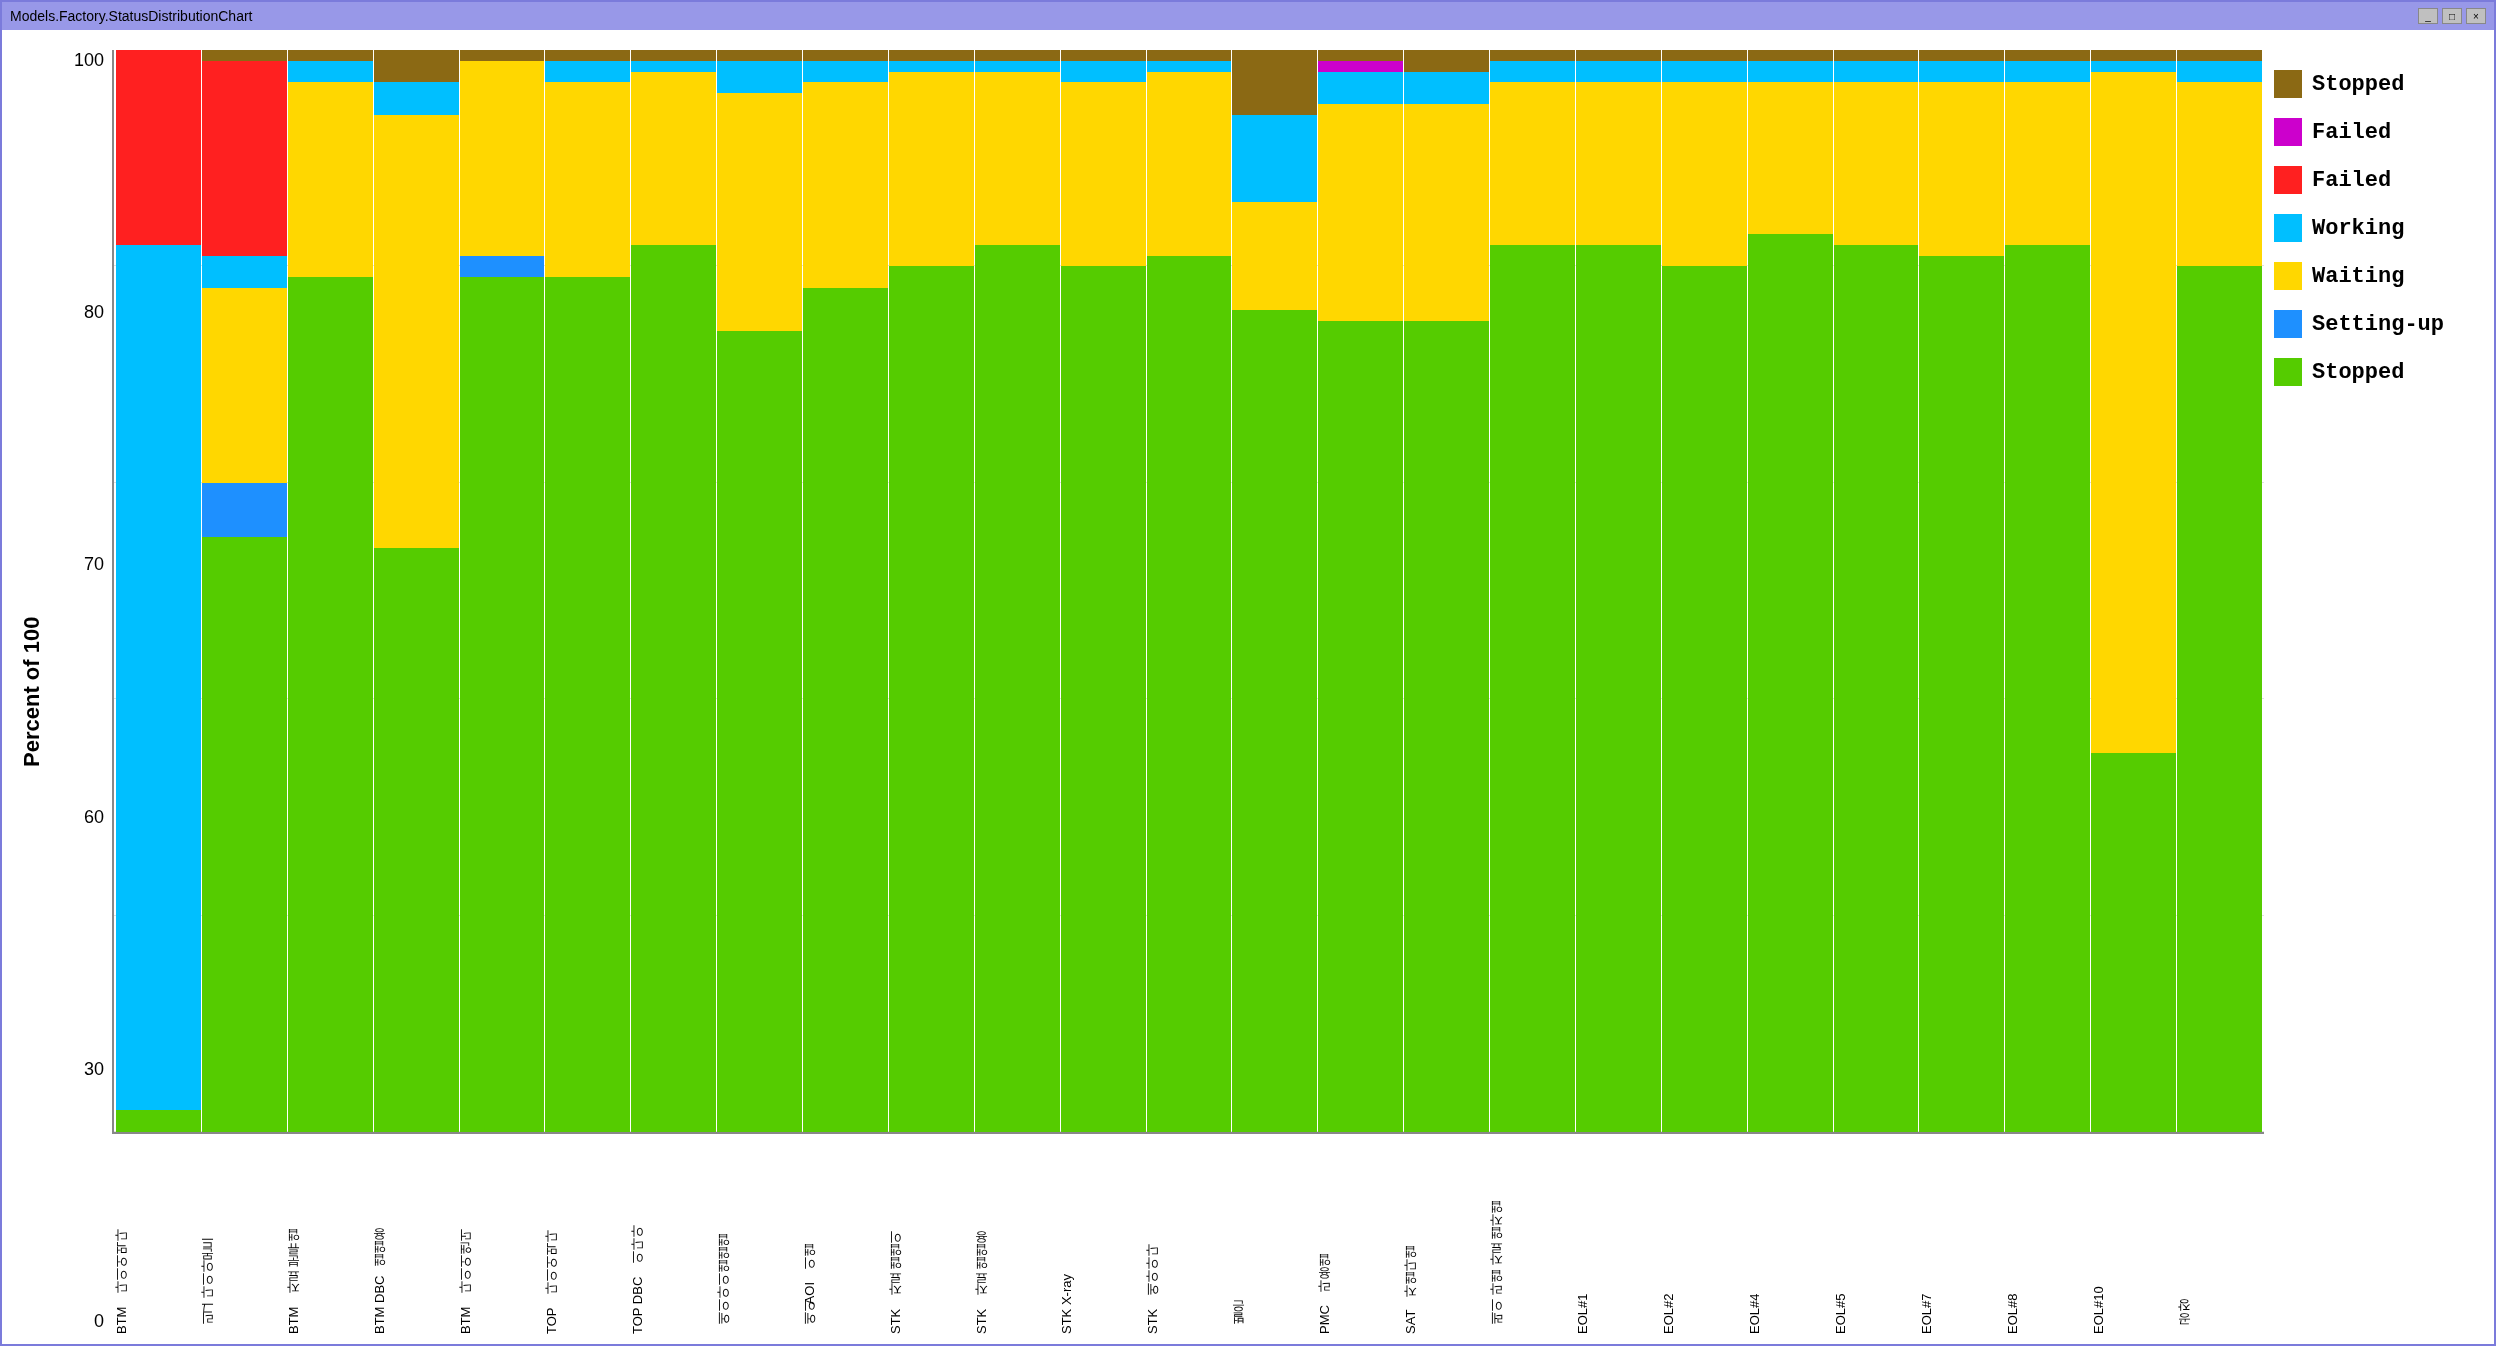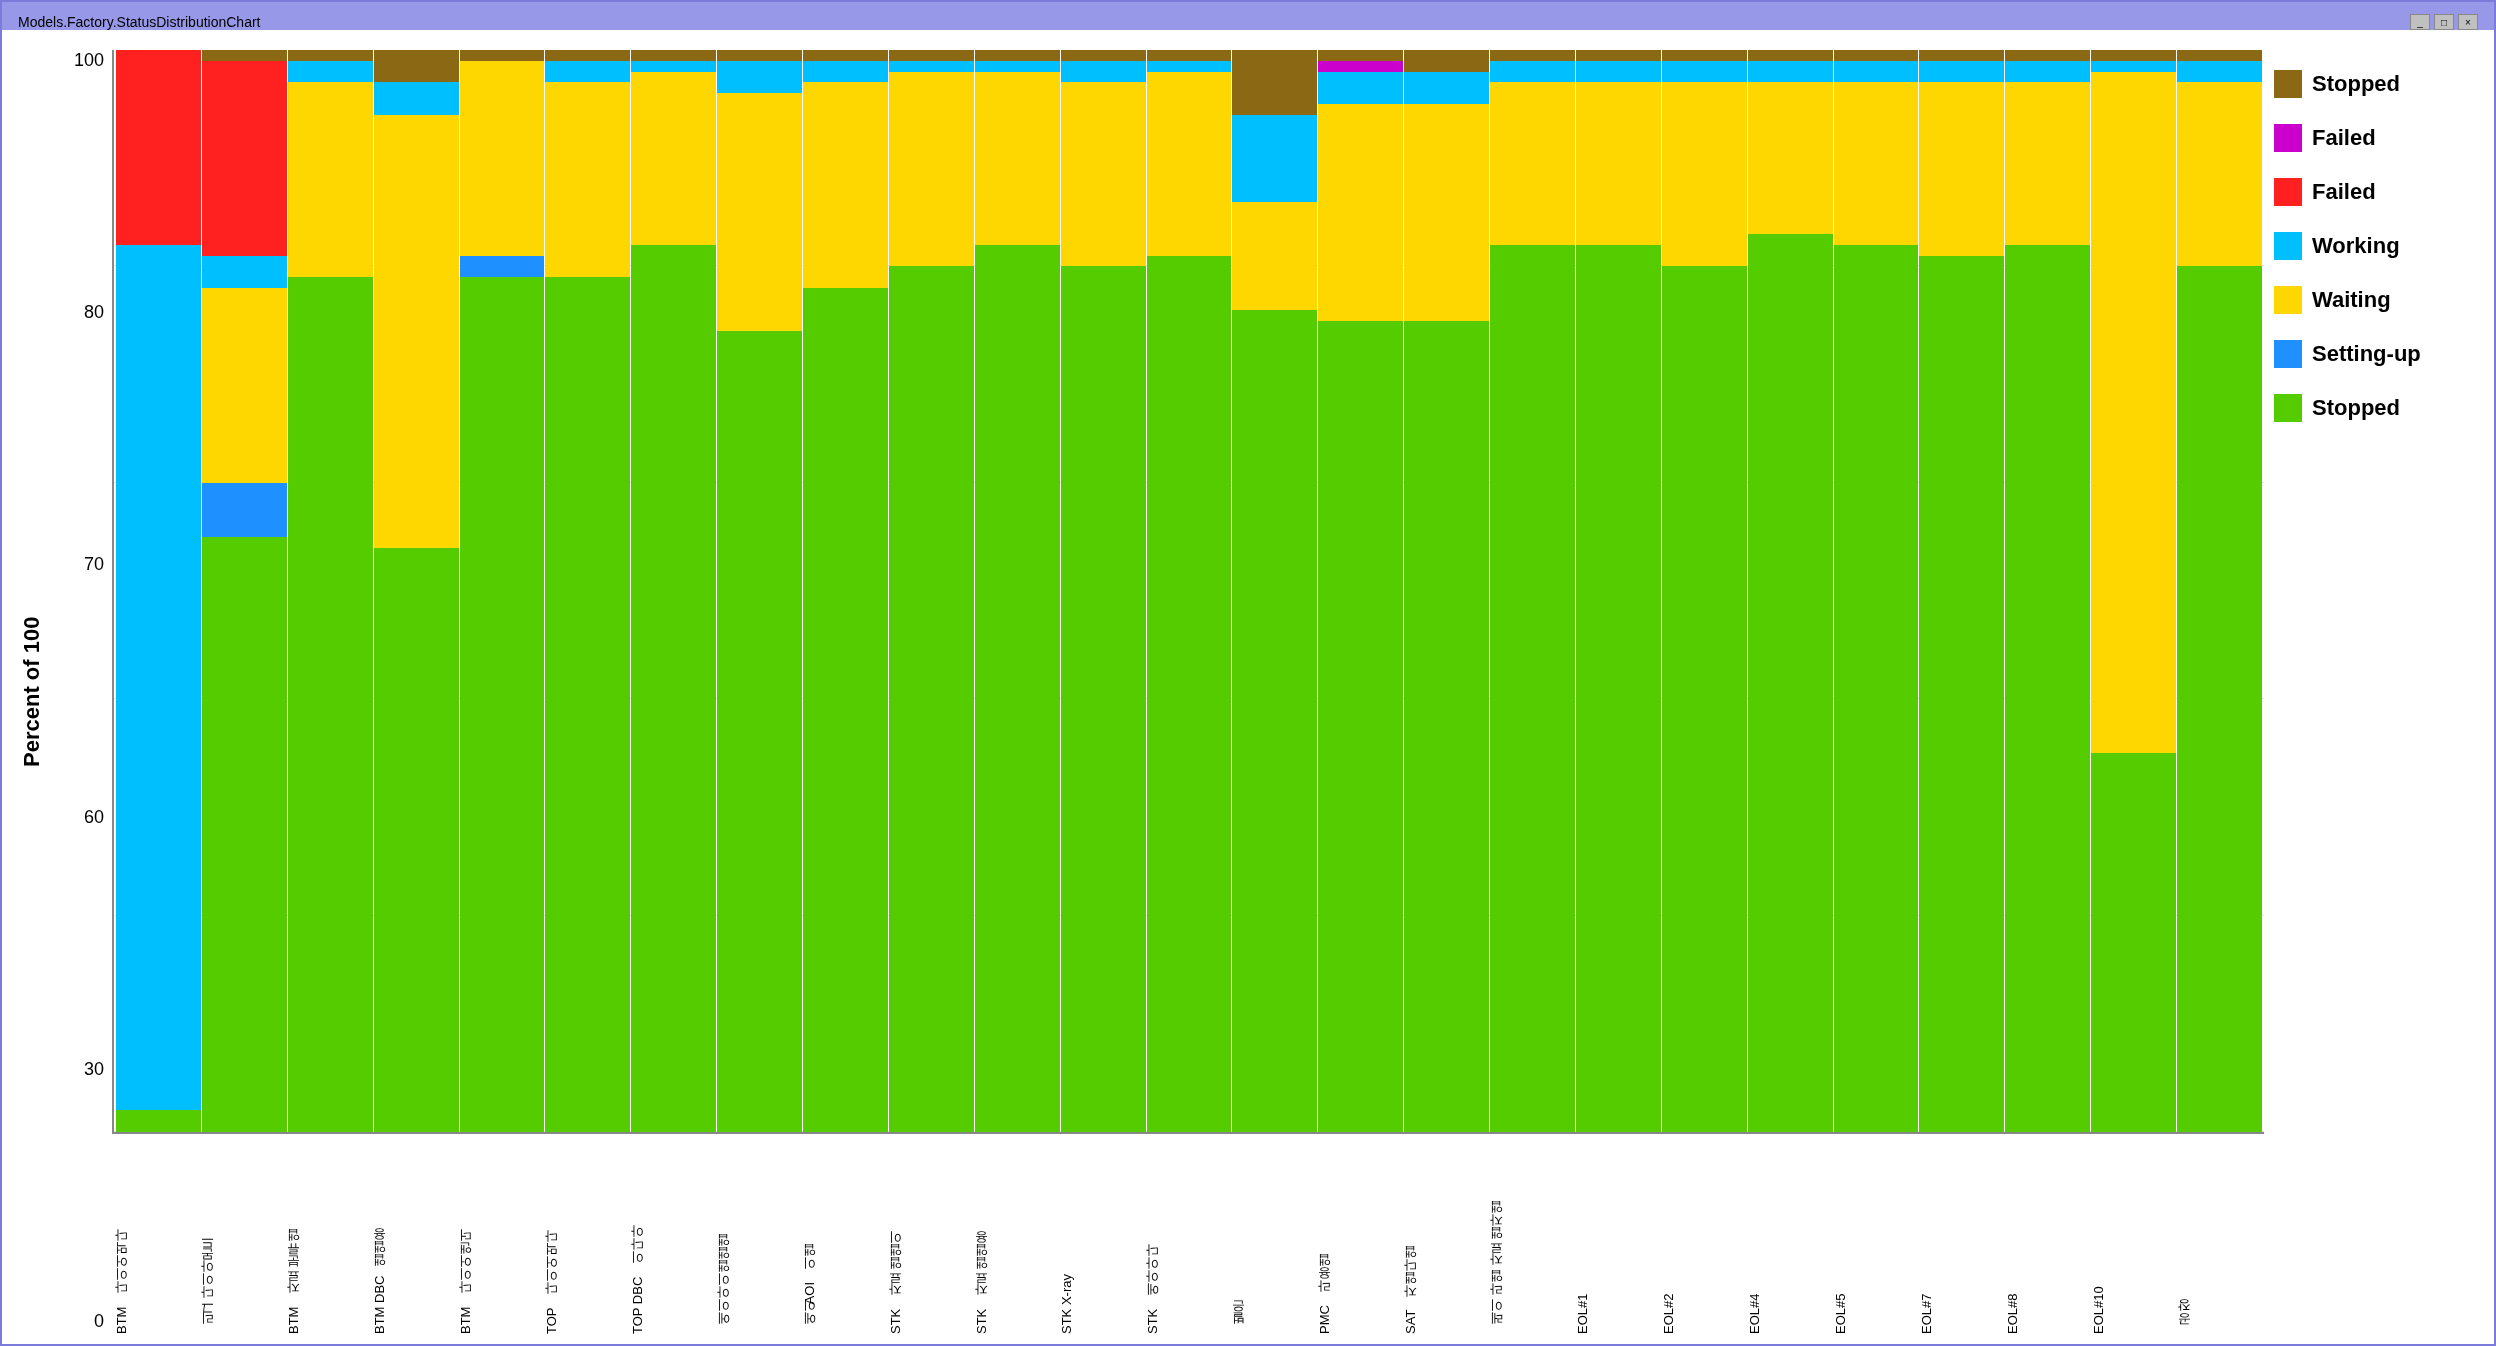--- a/index.html
+++ b/index.html
@@ -15,22 +15,22 @@
       height: 1346px;
       background: white;
       border: 2px solid #7b7bdb;
       display: flex;
       flex-direction: column;
     }
     .title-bar {
       background: #9898e8;
       height: 28px;
       display: flex;
-      align-items: flex-end;
-      padding: 0 16px;
+      align-items: center;
+      padding: 0 8px;
       color: black;
       font-size: 14px;
       flex-shrink: 0;
     }
     .title-bar-buttons {
       margin-left: auto;
       display: flex;
       gap: 4px;
     }
     .title-bar-btn {
@@ -145,21 +145,22 @@
       overflow: hidden;
       color: black;
       line-height: 1.2;
     }
     .legend {
       width: 220px;
       display: flex;
       flex-direction: column;
       justify-content: flex-start;
       padding: 20px 10px;
-      gap: 26px;
+      gap: 20px;
+      font-family: Liberation Mono, monospace;
     }
     .legend-item {
       display: flex;
       align-items: center;
       gap: 10px;
     }
     .legend-color {
       width: 28px;
       height: 28px;
       flex-shrink: 0;

